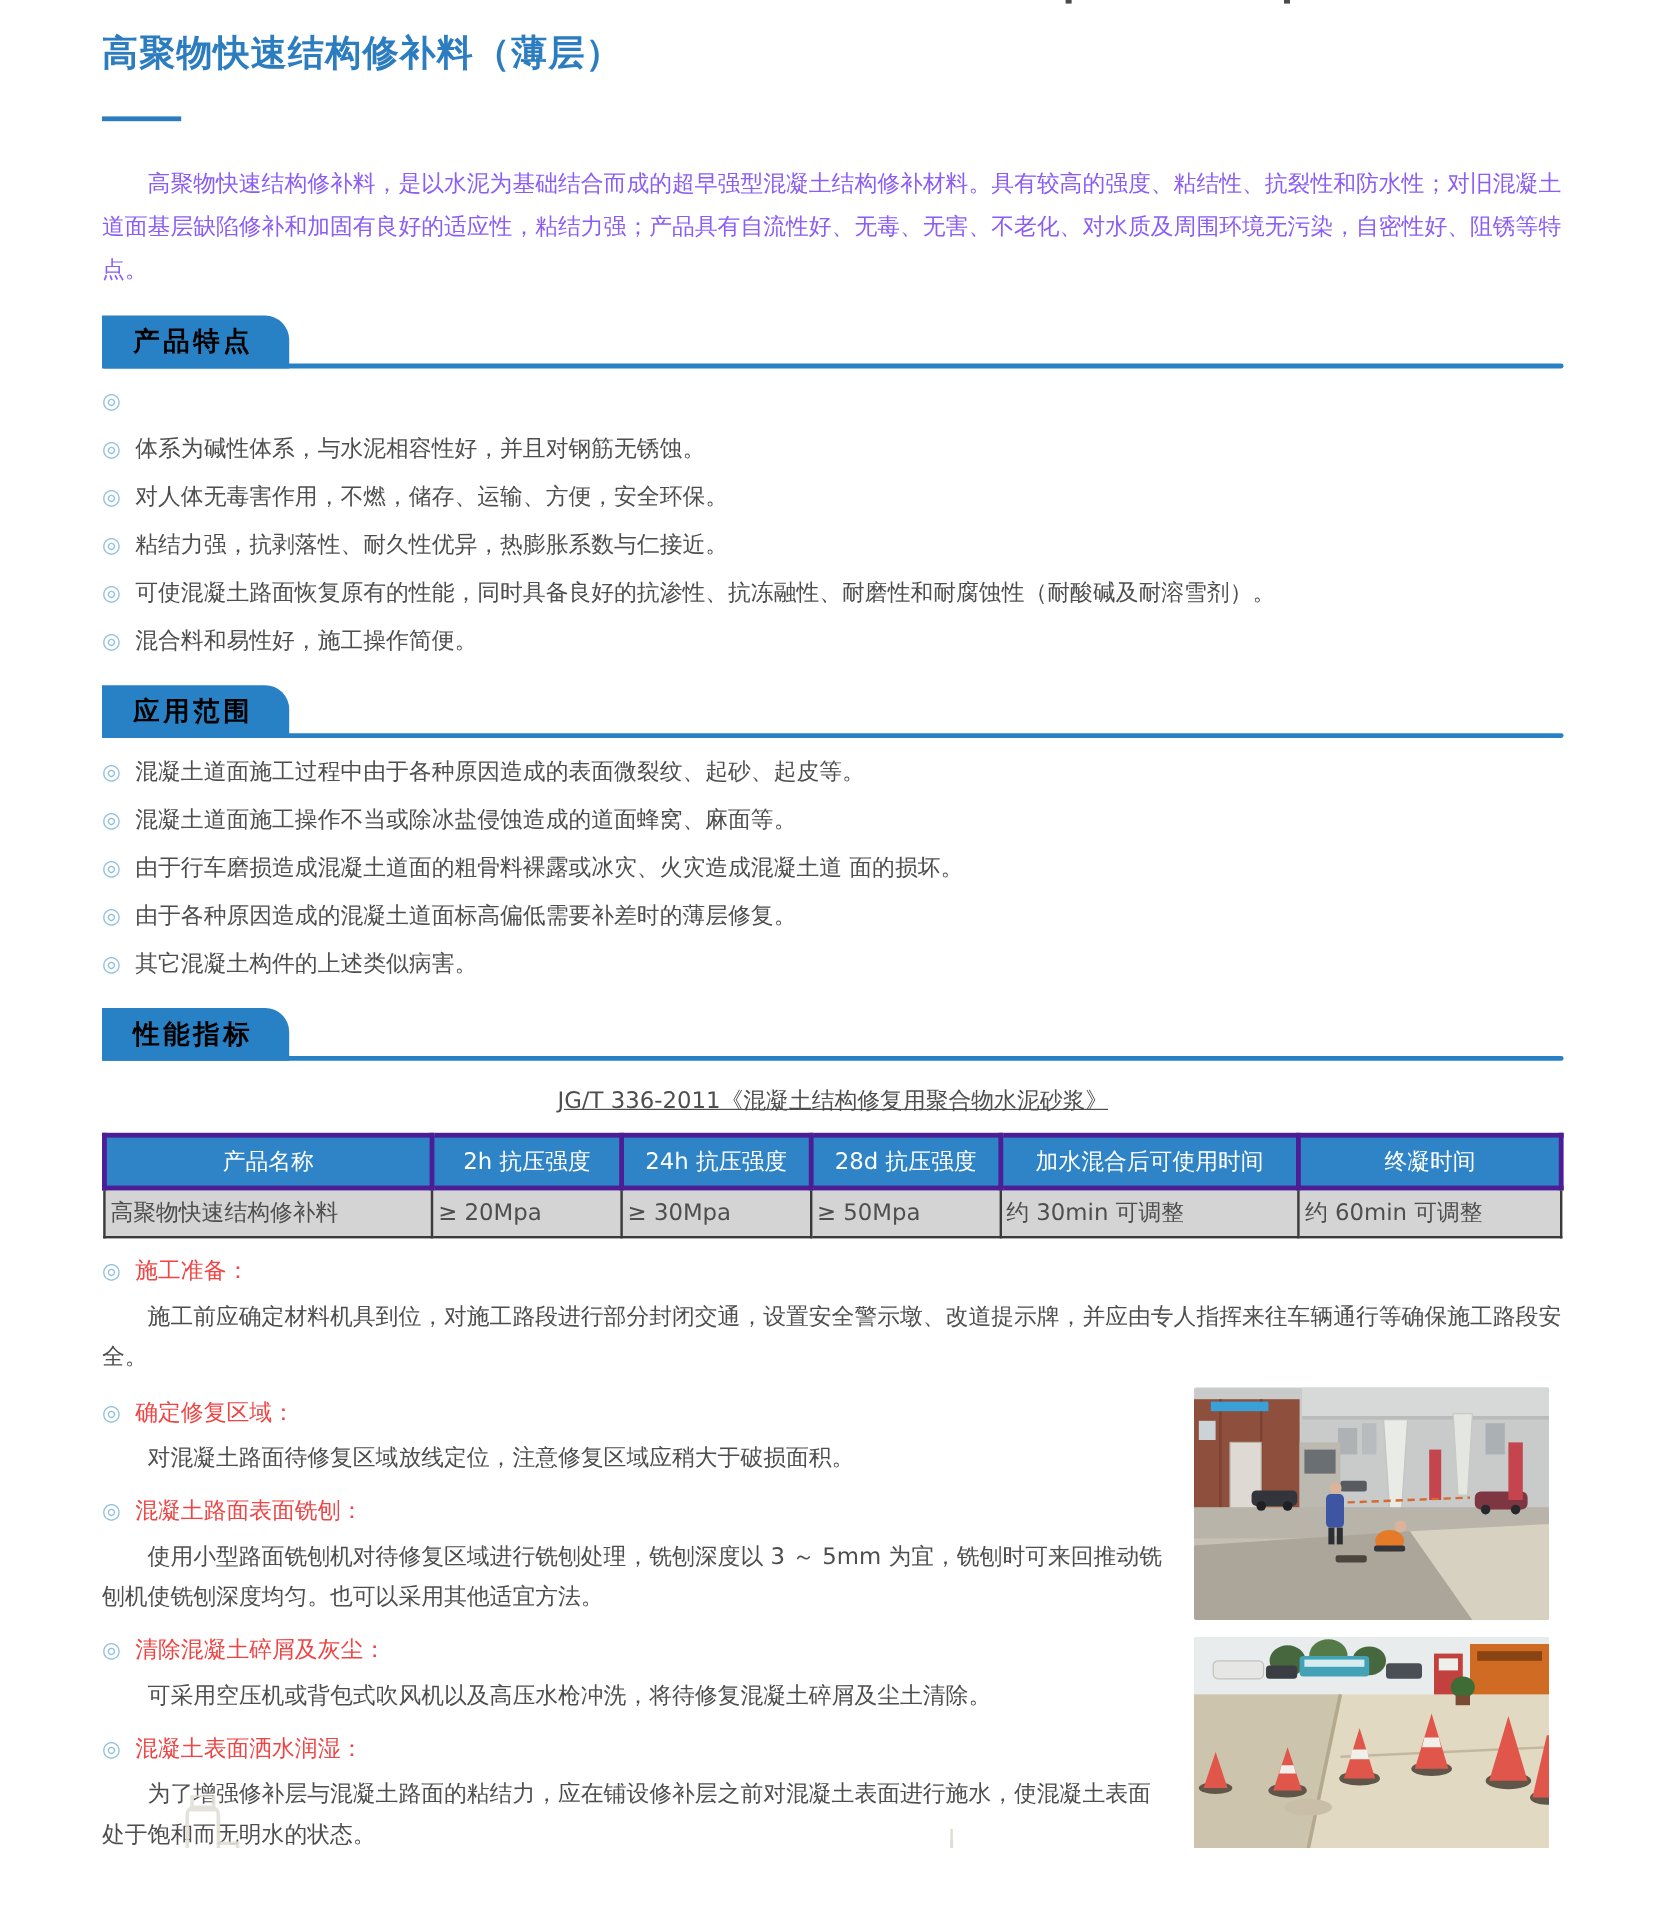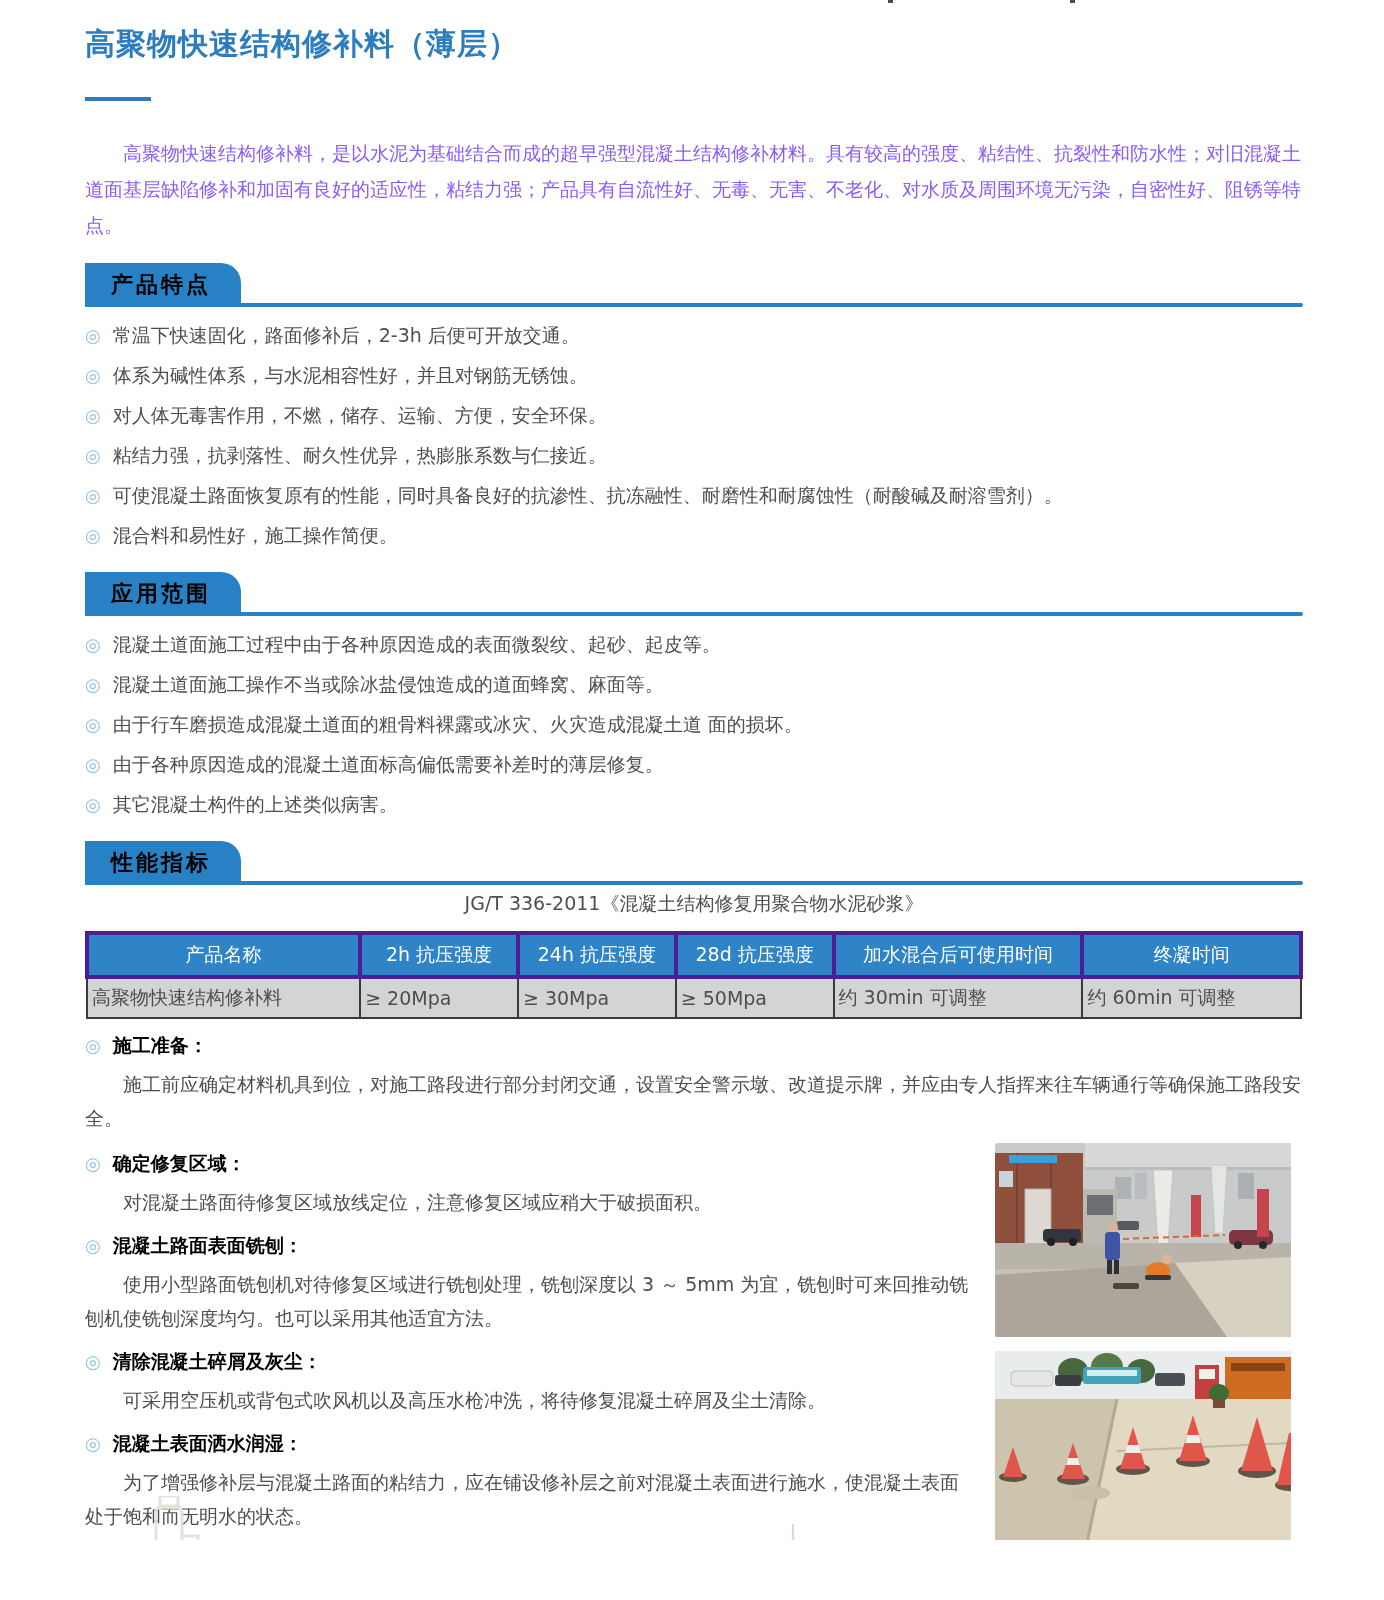--- a/index.html
+++ b/index.html
@@ -18,31 +18,31 @@
   .section-tab { position:absolute; left:0; bottom:0; height:44px; background:#2981c5;
                  color:#000000; font-size:22px; font-weight:bold; letter-spacing:3px;
                  padding:0 30px 0 26px; display:flex; align-items:center;
                  border-radius:0 20px 0 0; }
 
   .dot-list { list-style:none; margin:16px 0 24px 0; }
   .dot-item { display:flex; align-items:baseline; gap:12px; font-size:19px; color:#4e4e4e;
               margin:0 0 15px 0; line-height:24px; }
   .bullet { color:#8cc0e2; font-size:18px; flex:0 0 auto; }
 
-  .standard-line { text-align:center; font-size:19px; color:#4e4e4e; margin:6px 0 14px 0; }
+  .standard-line { text-align:center; font-size:19px; color:#4e4e4e; margin:20px 0 14px 0;text-decoration:underline; }
 
   table.perf { width:100%; border-collapse:collapse; table-layout:fixed; }
   table.perf th { background:#2e84c6; color:#ffffff; font-weight:normal; font-size:19px;
                   padding:7px 4px; border:4px solid #4c1d95; }
   table.perf td { background:#d4d4d4; color:#4e4e4e; font-size:19px; text-align:left;
                   padding:6px 4px; border:2px solid #3a3a3a; }
 
   .process { margin-top:10px; }
   .step-head { display:flex; align-items:baseline; gap:12px; font-size:19px; margin:14px 0 8px 0; }
-  .step-label { font-weight:bold; color:#000000; }
+  .step-label { font-weight:normal; color:#ef4444; }
   .step-body { font-size:19px; color:#4e4e4e; line-height:34px; text-indent:2em; margin:2px 0; }
 
   .process-flex { display:flex; gap:22px; align-items:flex-start; }
   .process-left { width:888px; }
   .photo-col { width:296px; display:flex; flex-direction:column; gap:14px; margin-top:6px; }
   .photo { width:296px; display:block; border-radius:2px; overflow:hidden; }
   .photo svg { display:block; }
 
   .speck { position:absolute; width:5px; height:3px; background:#4b4b4b; top:0; }
   .watermark { position:absolute; opacity:.9; }
@@ -64,21 +64,20 @@
 
     <div class="section-header">
       <div class="section-rule"></div>
       <div class="section-tab">
         <span>产品特点</span>
       </div>
     </div>
     <ul class="dot-list">
       <li class="dot-item">
           <span class="bullet">◎</span>
-          <span>常温下快速固化，路面修补后，2-3h 后便可开放交通。</span>
         </li>
       <li class="dot-item">
           <span class="bullet">◎</span>
           <span>体系为碱性体系，与水泥相容性好，并且对钢筋无锈蚀。</span>
         </li>
       <li class="dot-item">
           <span class="bullet">◎</span>
           <span>对人体无毒害作用，不燃，储存、运输、方便，安全环保。</span>
         </li>
       <li class="dot-item">

